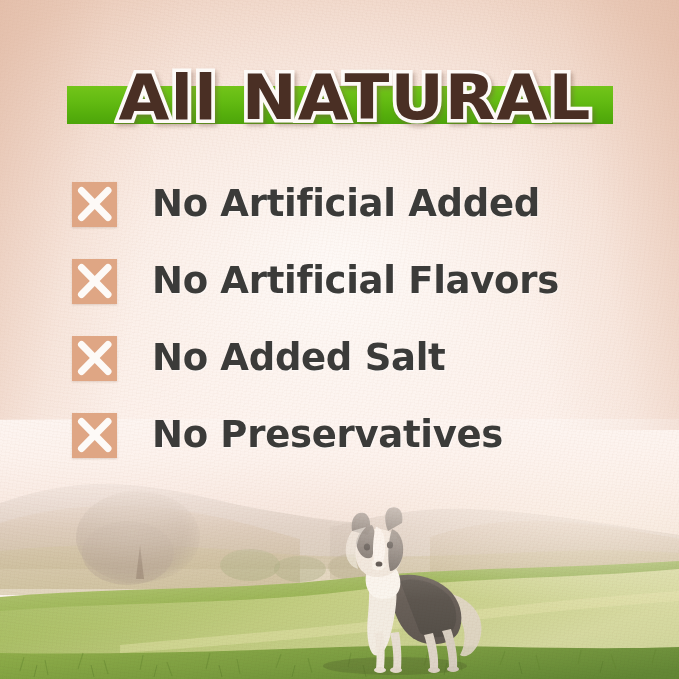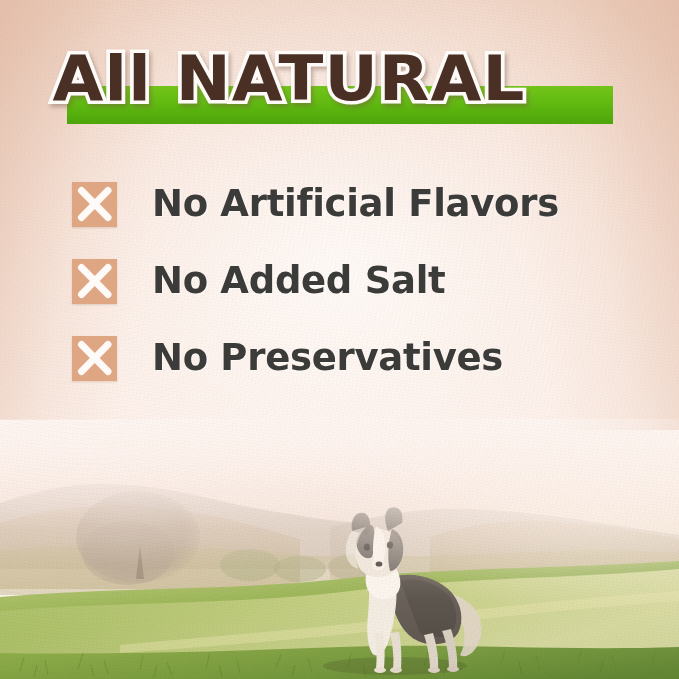--- a/index.html
+++ b/index.html
@@ -86,23 +86,23 @@
     position: absolute;
     left: 67px;
     top: 86px;
     width: 546px;
     height: 38px;
     background: linear-gradient(180deg, #73c41a 0%, #63bb12 40%, #55ae0c 75%, #4da50a 100%);
   }
   .title-wrap {
     position: absolute;
     left: 0;
-    top: 46px;
+    top: 65px;
     width: 578px;
-    text-align: center;
+    text-align: right;
   }
   .title-text {
     display: inline-block;
     font-family: "DejaVu Sans", sans-serif;
     font-weight: bold;
     font-size: 62px;
     line-height: 66px;
     letter-spacing: 1px;
     color: #4a2f24;
     -webkit-text-stroke: 7px #fdfaf7;
@@ -318,23 +318,32 @@
 
   <div class="features">
 
     <div class="feature-row">
       <div class="check-box">
         <svg viewBox="0 0 45 45" xmlns="http://www.w3.org/2000/svg">
           <path d="M9.5 8.5 L36 35.5" stroke="#fdfaf7" stroke-width="7" stroke-linecap="round"></path>
           <path d="M36 8.5 L9.5 35.5" stroke="#fdfaf7" stroke-width="7" stroke-linecap="round"></path>
         </svg>
       </div>
+      <div class="feature-label">No Artificial Added</div>
+    </div>
+
+    <div class="feature-row">
+      <div class="check-box">
+        <svg viewBox="0 0 45 45" xmlns="http://www.w3.org/2000/svg">
+          <path d="M9.5 8.5 L36 35.5" stroke="#fdfaf7" stroke-width="7" stroke-linecap="round"></path>
+          <path d="M36 8.5 L9.5 35.5" stroke="#fdfaf7" stroke-width="7" stroke-linecap="round"></path>
+        </svg>
+      </div>
       <div class="feature-label">No Artificial Flavors</div>
     </div>
-
 
     <div class="feature-row">
       <div class="check-box">
         <svg viewBox="0 0 45 45" xmlns="http://www.w3.org/2000/svg">
           <path d="M9.5 8.5 L36 35.5" stroke="#fdfaf7" stroke-width="7" stroke-linecap="round"></path>
           <path d="M36 8.5 L9.5 35.5" stroke="#fdfaf7" stroke-width="7" stroke-linecap="round"></path>
         </svg>
       </div>
       <div class="feature-label">No Added Salt</div>
     </div>

